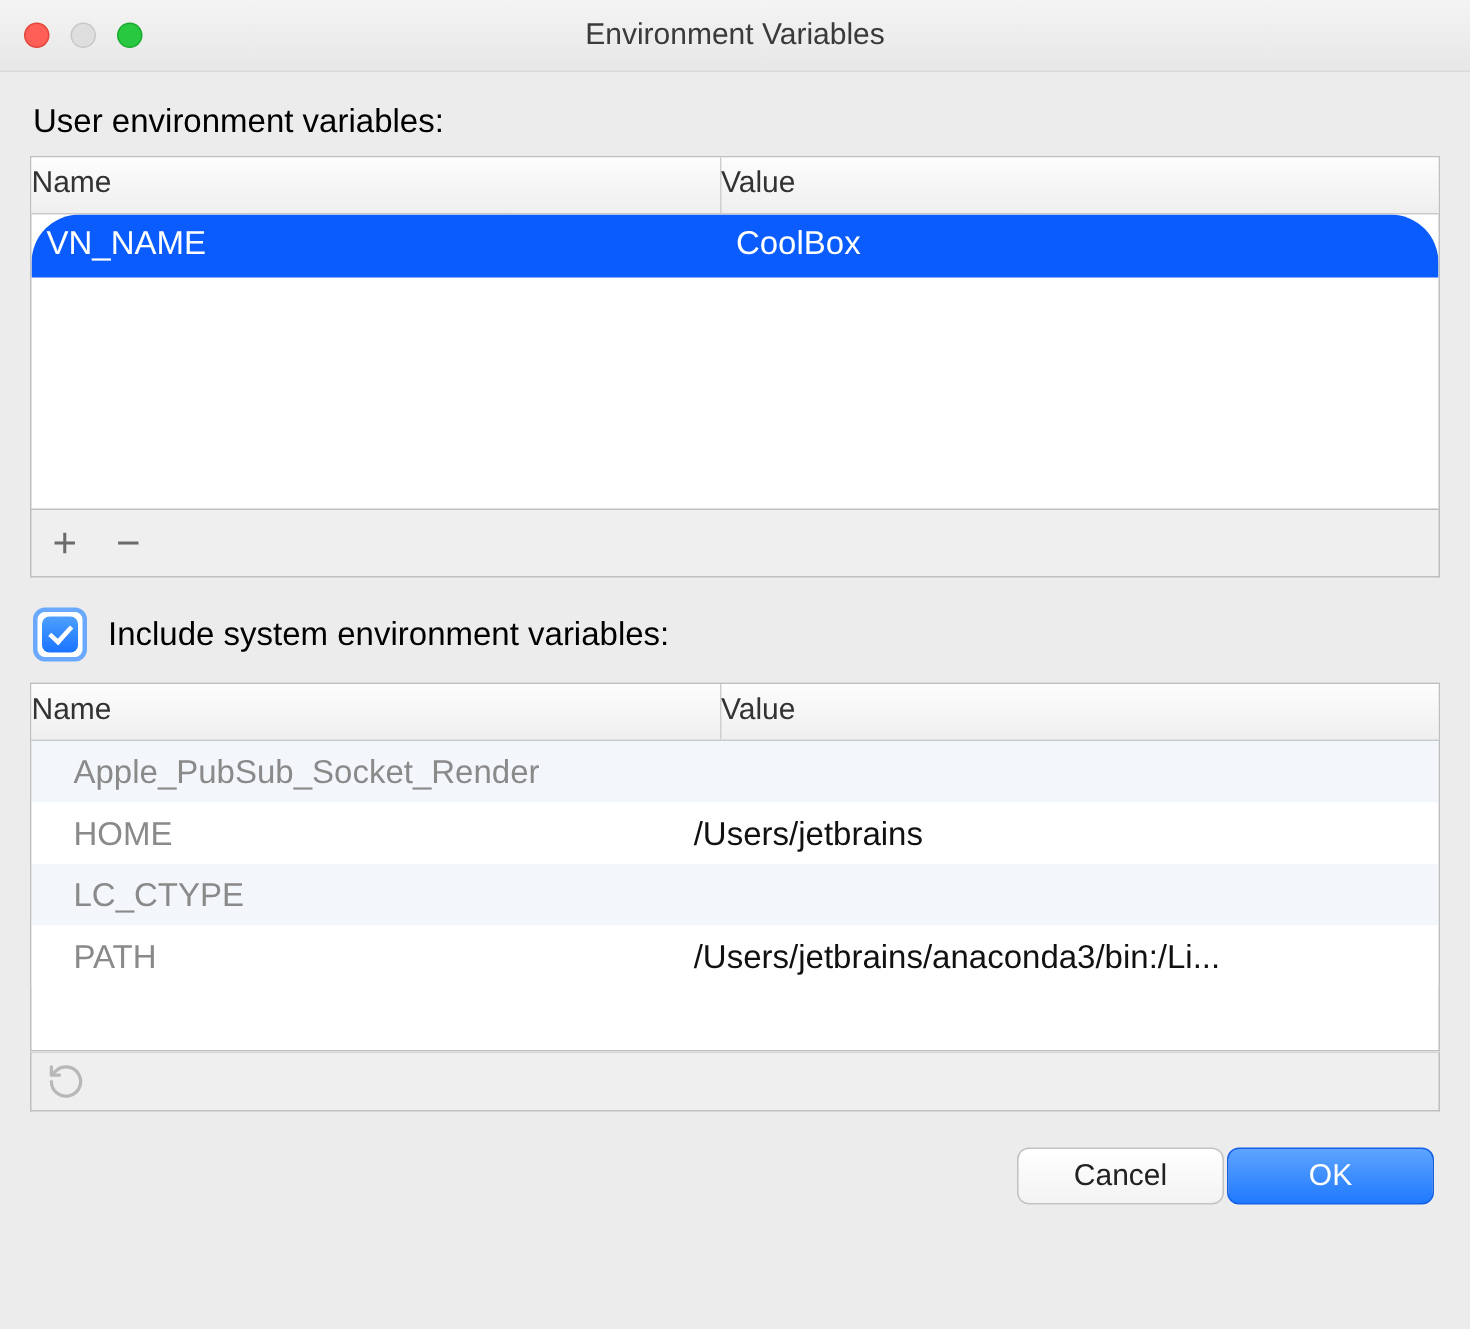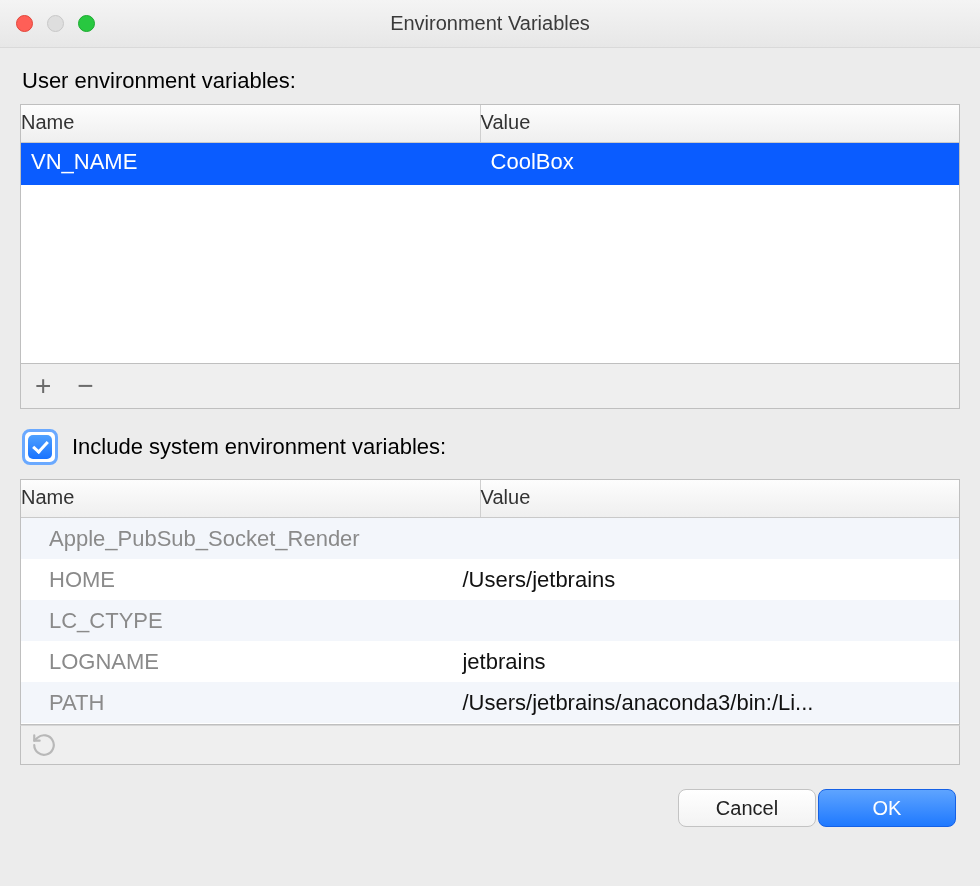--- a/index.html
+++ b/index.html
@@ -52,22 +52,23 @@
   }
   .table-head .col {
     flex: 1 1 50%;
     text-align: left;
     padding: 6px 0 8px 0;
   }
   .table-head .col:first-child {
     border-right: 1px solid #cfcfcf;
   }
   .table-body {
-    height: 220px;
-    overflow: hidden;
+    height: 196px;
+    overflow: hidden;
+    border-radius: 32px;
   }
   .row {
     display: flex;
     font-size: 22px;
   }
   .row .cell {
     flex: 1 1 50%;
     padding: 6px 10px 10px 10px;
     white-space: nowrap;
     overflow: hidden;
@@ -239,24 +240,20 @@
         <div class="cell name">Apple_PubSub_Socket_Render</div>
       </div>
       <div class="sys-row">
         <div class="cell name">HOME</div>
         <div class="cell value">/Users/jetbrains</div>
       </div>
       <div class="sys-row">
         <div class="cell name">LC_CTYPE</div>
       </div>
       <div class="sys-row">
-        <div class="cell name">LOGNAME</div>
-        <div class="cell value">jetbrains</div>
-      </div>
-      <div class="sys-row">
         <div class="cell name">PATH</div>
         <div class="cell value">/Users/jetbrains/anaconda3/bin:/Li...</div>
       </div>
     </div>
   </div>
   <div class="sys-toolbar">
     <svg class="undo-icon" viewBox="0 0 24 24" fill="none" stroke="currentColor" stroke-width="2" stroke-linecap="round" stroke-linejoin="round">
       <path d="M3 12a9 9 0 1 0 3-6.7L3 8"></path>
       <polyline points="3 3 3 8 8 8"></polyline>
     </svg>

